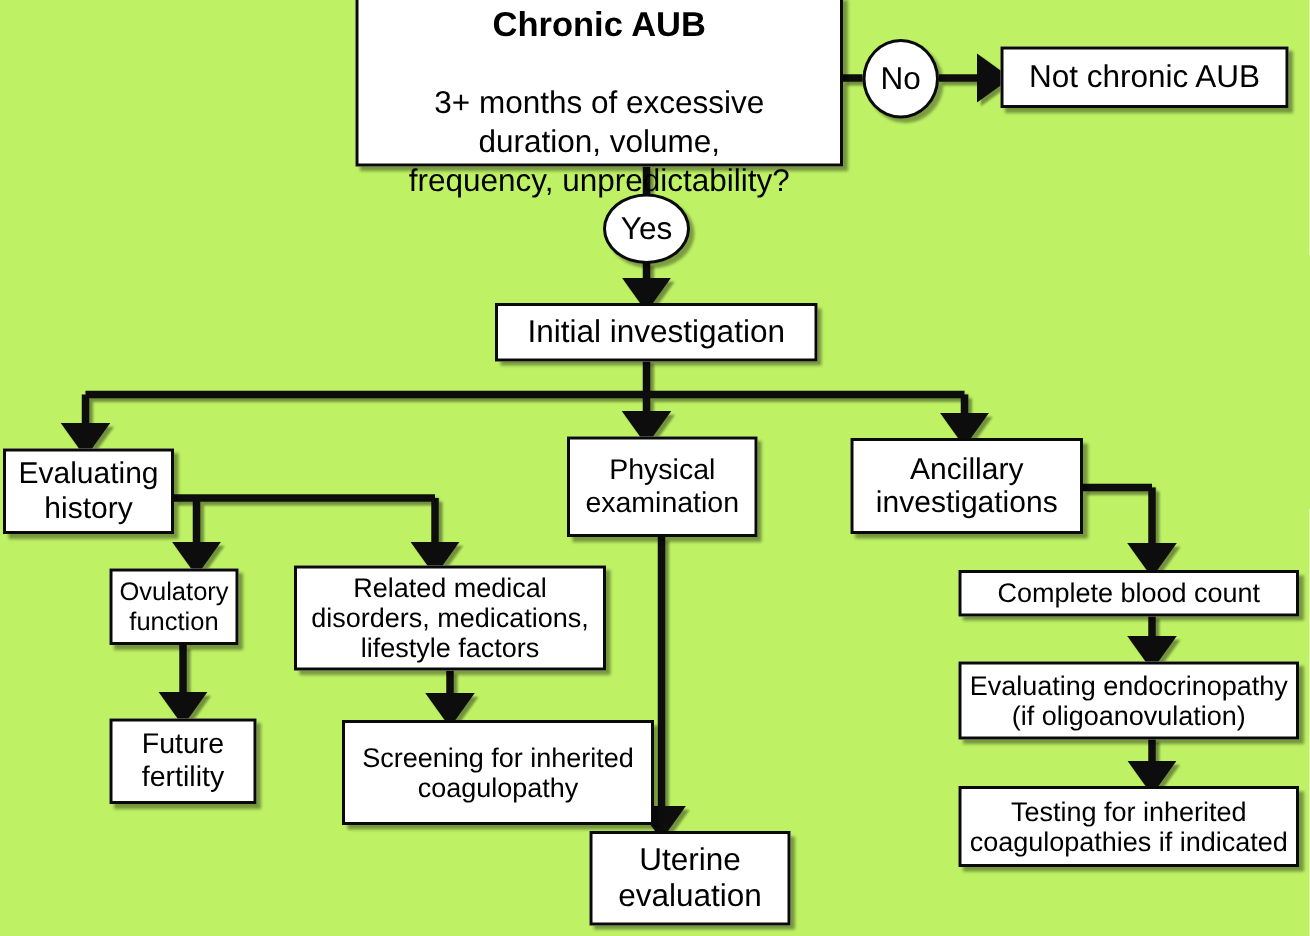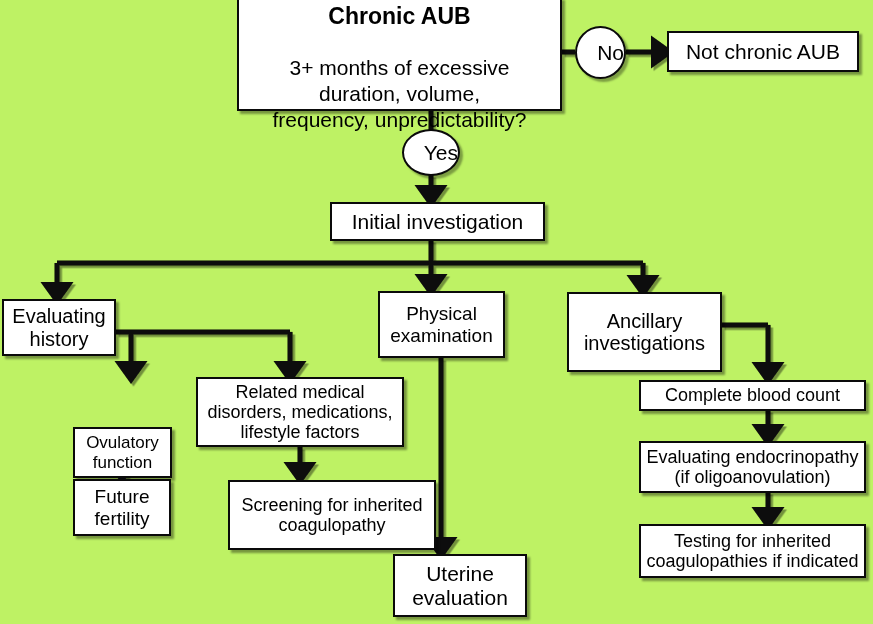--- a/index.html
+++ b/index.html
@@ -51,21 +51,21 @@
     font-weight: bold;
   }
   .ellipse {
     position: absolute;
     box-sizing: border-box;
     background: #ffffff;
     border: 2.5px solid #0a0a0a;
     border-radius: 50%;
     display: flex;
     align-items: center;
-    justify-content: flex-end;
+    justify-content: center;
     text-align: center;
     color: #000000;
     box-shadow: 3px 3px 2px rgba(0,0,0,0.35);
     z-index: 3;
   }
   .fs-23 { font-size: 23px; }
   .fs-21 { font-size: 21px; }
   .fs-20 { font-size: 20px; }
   .fs-19 { font-size: 19px; }
   .fs-18 { font-size: 18px; }
@@ -151,26 +151,26 @@
   <div class="node fs-20" style="left:2px; top:299px; width:114px; height:57px;">
     <span class="txt">Evaluating
 history</span>
   </div>
 
   <div class="node fs-19" style="left:378px; top:291px; width:127px; height:67px;">
     <span class="txt">Physical
 examination</span>
   </div>
 
-  <div class="node fs-20" style="left:567px; top:292px; width:155px; height:80px;">
+  <div class="node fs-20" style="left:567px; top:292px; width:155px; height:64px;">
     <span class="txt">Ancillary
 investigations</span>
   </div>
 
-  <div class="node fs-17" style="left:73px; top:379px; width:99px; height:51px;margin-top:48px;">
+  <div class="node fs-17" style="left:73px; top:379px; width:86px; height:51px;">
     <span class="txt">Ovulatory
 function</span>
   </div>
 
   <div class="node fs-19" style="left:73px; top:479px; width:98px; height:57px;">
     <span class="txt">Future
 fertility</span>
   </div>
 
   <div class="node fs-18" style="left:196px; top:377px; width:208px; height:70px;">

